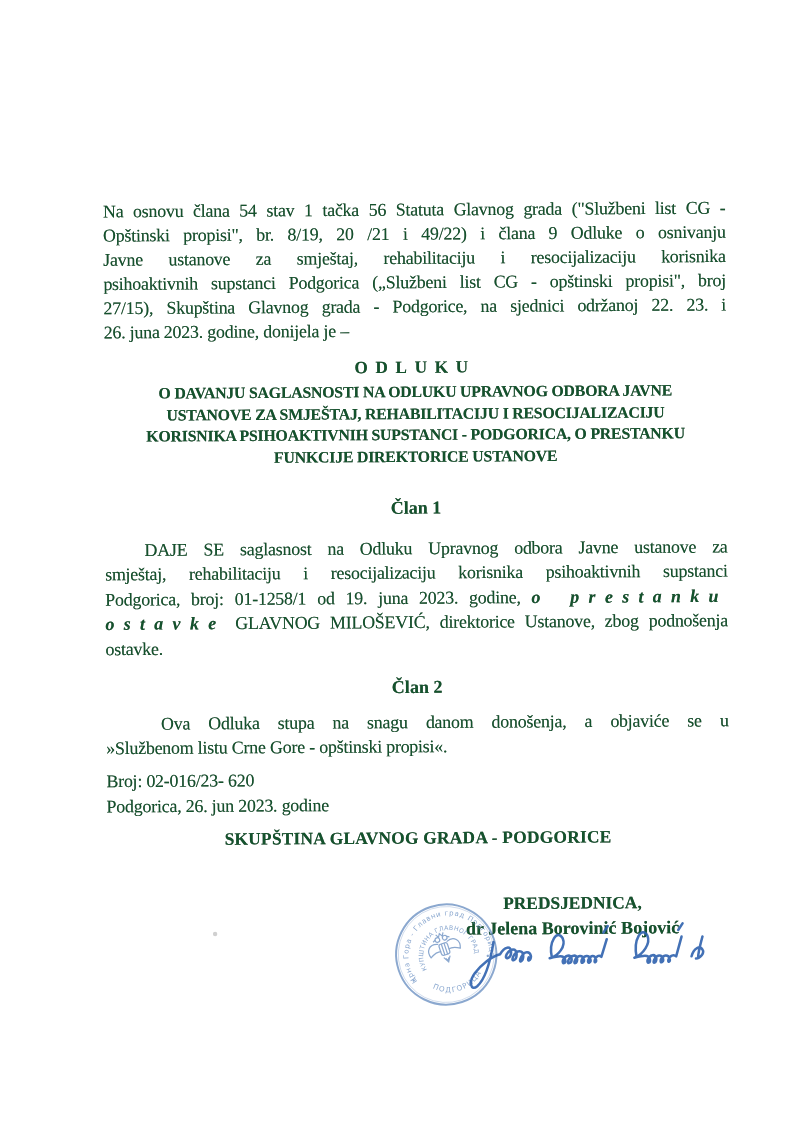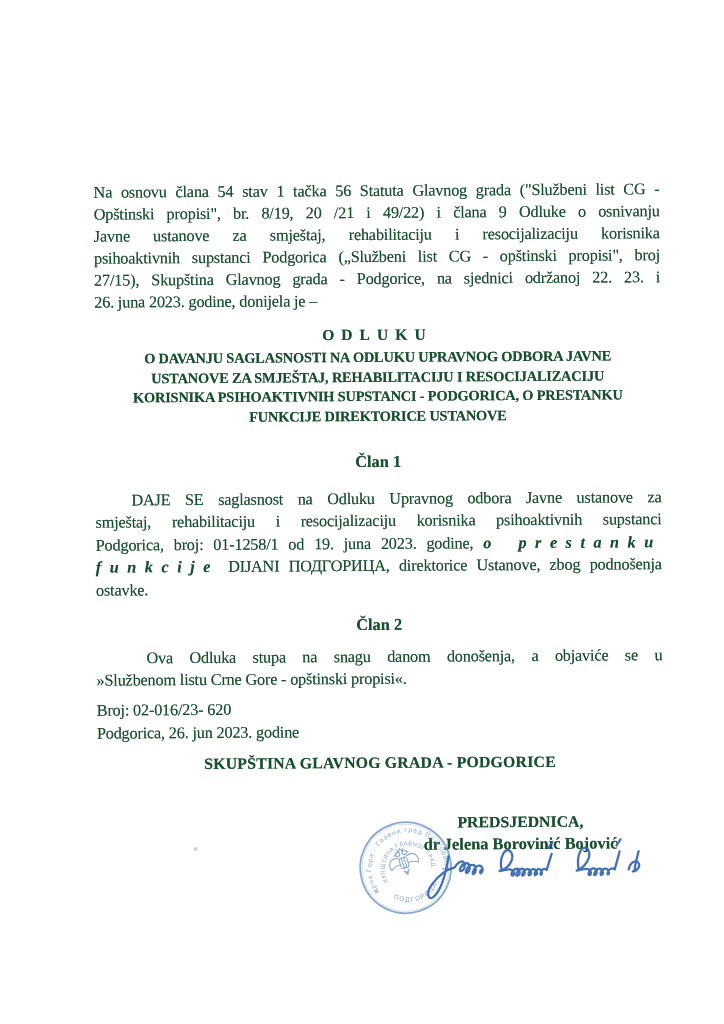--- a/index.html
+++ b/index.html
@@ -54,21 +54,21 @@
       <div class="line center title-line">USTANOVE ZA SMJEŠTAJ, REHABILITACIJU I RESOCIJALIZACIJU</div>
       <div class="line center title-line">KORISNIKA PSIHOAKTIVNIH SUPSTANCI  - PODGORICA, O PRESTANKU</div>
       <div class="line center title-line">FUNKCIJE DIREKTORICE USTANOVE</div>
     </div>
 
     <div class="col center clan-h" style="top:432px;">Član 1</div>
     <div class="col body-txt clan-para" style="top:468px;">
       <div class="line just" style="text-indent:36px;"><span class="b">DAJE SE</span><span> saglasnost na Odluku Upravnog odbora Javne ustanove za</span></div>
       <div class="line just">smještaj, rehabilitaciju i resocijalizaciju korisnika psihoaktivnih supstanci</div>
       <div class="line just"><span>Podgorica, broj: 01-1258/1 od 19. juna 2023. godine, </span><span class="bi lsp">o prestanku</span></div>
-      <div class="line just"><span class="bi lsp">funkcije</span> <span class="b">DIJANI ПОДГОРИЦА,</span><span> direktorice Ustanove, zbog podnošenja</span></div>
+      <div class="line just"><span class="bi lsp">ostavke</span> <span class="b">GLAVNOG MILOŠEVIĆ,</span><span> direktorice Ustanove, zbog podnošenja</span></div>
       <div class="line">ostavke.</div>
     </div>
 
     <div class="col center clan-h" style="top:595px;">Član 2</div>
     <div class="col body-txt clan-para" style="top:626px;">
       <div class="line just" style="text-indent:50px;">Ova Odluka stupa na snagu danom donošenja, a objaviće se u</div>
       <div class="line">»Službenom listu Crne Gore - opštinski propisi«.</div>
     </div>
 
     <div class="col body-txt" style="top:678px;line-height:22.5px;">

